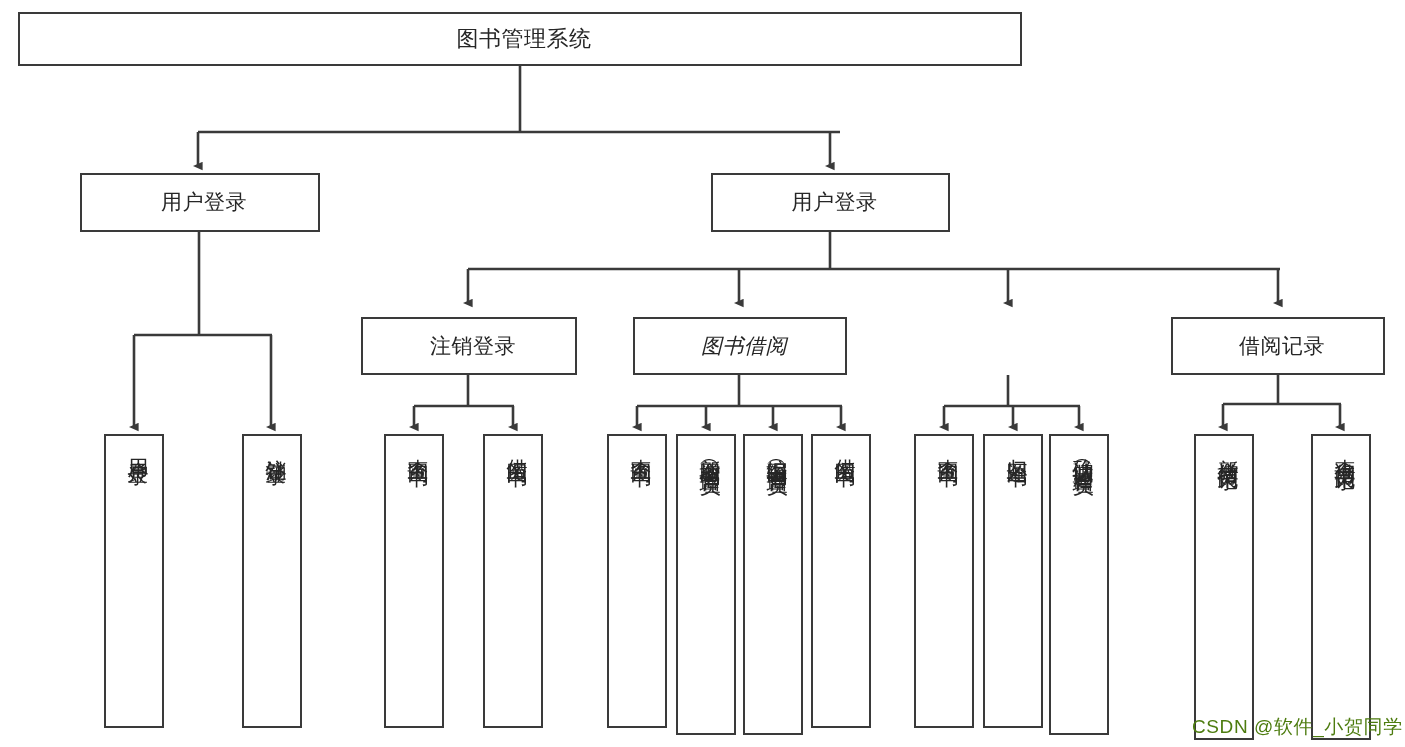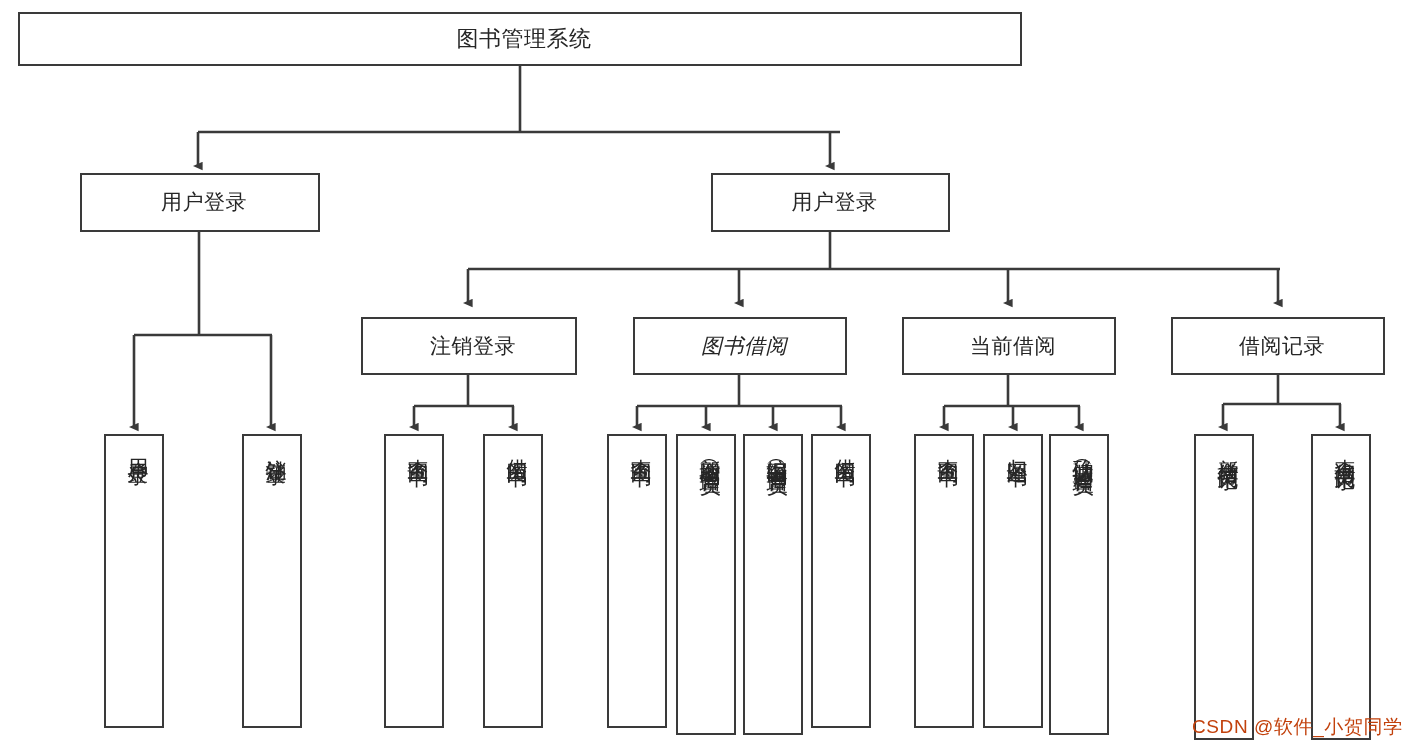--- a/index.html
+++ b/index.html
@@ -63,21 +63,21 @@
     writing-mode: vertical-rl;
     text-orientation: upright;
     font-size: 21px;
     line-height: 1.05;
     letter-spacing: 2.5px;
     margin: 0 auto;
   }
   .watermark {
     position: absolute;
     font-size: 19px;
-    color: #c2410c;
+    color: #4d7c0f;
     letter-spacing: 0.6px;
     white-space: nowrap;
     z-index: 3;
     font-family: "Liberation Sans", "DejaVu Sans", sans-serif;
   }
 </style>
 </head>
 <body>
 
 <div id="diagram-root">
@@ -145,23 +145,20 @@
   </div>
 
   <div class="node horiz" style="left:361px; top:317px; width:216px; height:58px;">
     <span class="node-label">注销登录</span>
   </div>
 
   <div class="node horiz" style="left:633px; top:317px; width:214px; height:58px;font-style:italic;">
     <span class="node-label">图书借阅</span>
   </div>
 
-  <div class="node horiz" style="left:902px; top:317px; width:214px; height:58px;">
-    <span class="node-label">当前借阅</span>
-  </div>
 
   <div class="node horiz" style="left:1171px; top:317px; width:214px; height:58px;align-items:center;">
     <span class="node-label">借阅记录</span>
   </div>
 
   <div class="node vert" style="left:104px; top:434px; width:60px; height:294px;">
     <span class="node-label">用户登录</span>
   </div>
 
   <div class="node vert" style="left:242px; top:434px; width:60px; height:294px;">

